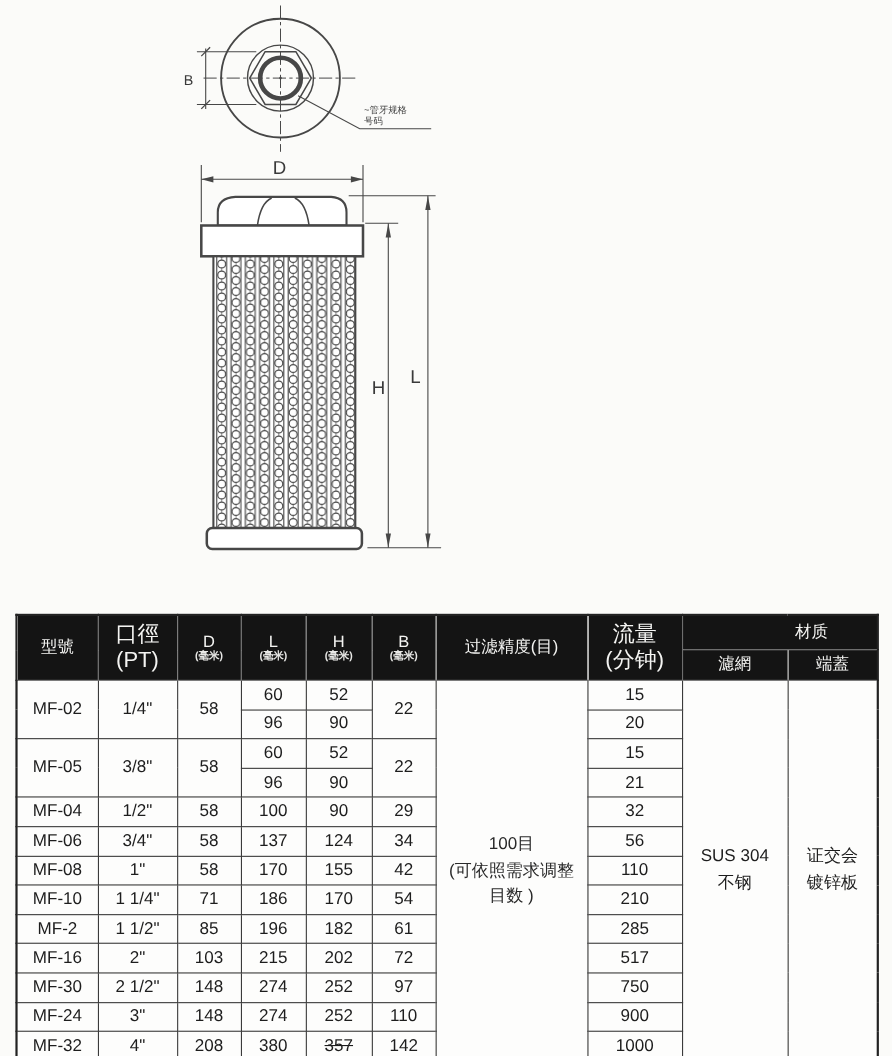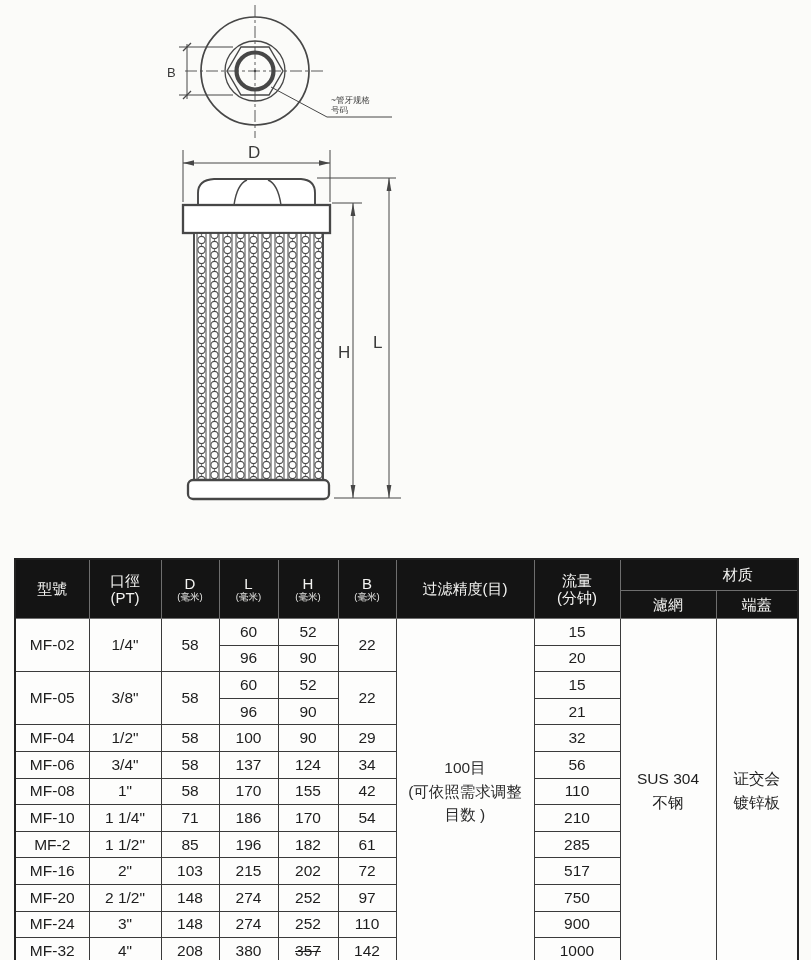--- a/index.html
+++ b/index.html
@@ -34,23 +34,23 @@
     font-size:15px;line-height:1.15;
   }
   .spec-table td{
     border:1.4px solid #3b3b3b;
     font-size:15.5px;
     background:#fdfdfc;
     height:25.6px;
   }
   .spec-table{border:2px solid #222;}
   .hdr-row-1 th{height:30px;}
-  .hdr-row-2 th{height:27px;}
-  .unit{display:block;font-size:9.5px;letter-spacing:0;color:#e8e8e6;}
-  .two-line{display:block;font-size:15px;}
+  .hdr-row-2 th{height:27px;font-family:Liberation Mono, monospace;}
+  .unit{display:block;font-size:9.5px;letter-spacing:0;color:#e8e8e6;font-weight:bold;}
+  .two-line{display:block;font-size:20px;}
   .mat-span{text-indent:58px;font-size:16px;}
   .merged-note{font-size:14px;line-height:1.5;color:#2a2a2a;}
   .merged-note span{display:block;}
   .mat-cell{font-size:15.5px;line-height:1.55;}
   .mat-cell span{display:block;}
   .strike{text-decoration:line-through;text-decoration-thickness:1px;}
 </style>
 </head>
 <body>
 
@@ -287,21 +287,21 @@
         <td>MF-16</td>
         <td>2"</td>
         <td>103</td>
         <td>215</td>
         <td>202</td>
         <td>72</td>
         <td>517</td>
       </tr>
 
       <tr>
-        <td>MF-20</td>
+        <td>MF-30</td>
         <td>2 1/2"</td>
         <td>148</td>
         <td>274</td>
         <td>252</td>
         <td>97</td>
         <td>750</td>
       </tr>
 
       <tr>
         <td>MF-24</td>

